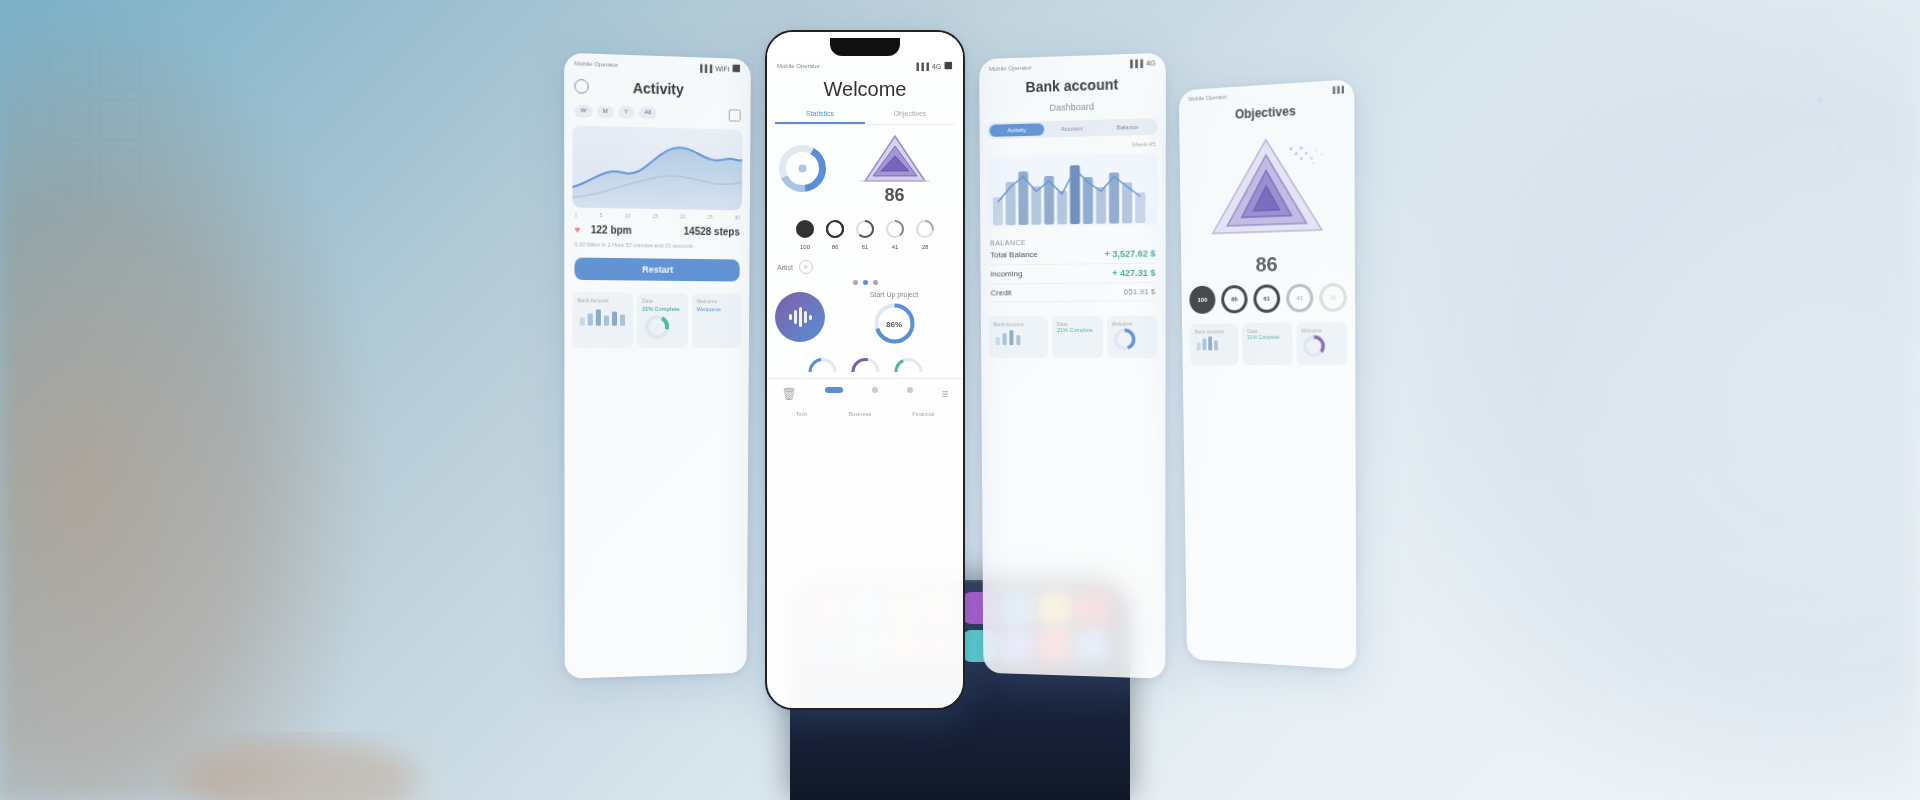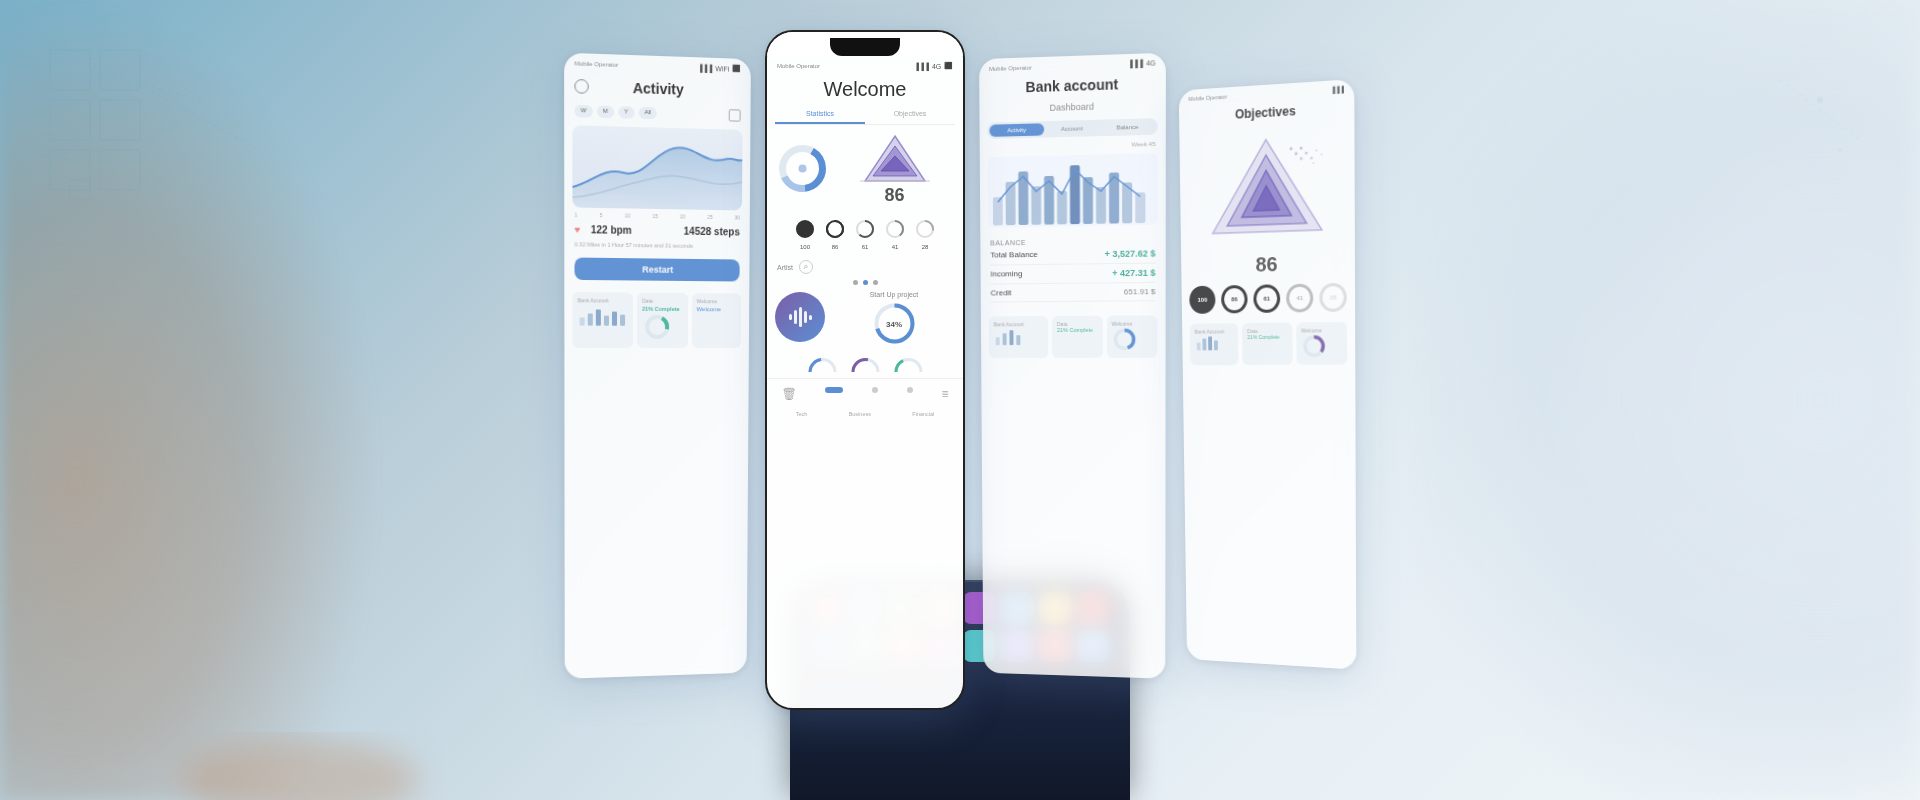--- a/index.html
+++ b/index.html
@@ -650,21 +650,21 @@
           </svg>
         </div>
 
         <div style="flex:1;text-align:center">
           <div style="font-size:7px;color:#888;margin-bottom:3px">Start Up project</div>
           <div style="position:relative;width:45px;height:45px;margin:0 auto">
             <svg width="45" height="45" viewBox="0 0 45 45">
               <circle cx="22.5" cy="22.5" r="18" fill="none" stroke="#e0e8f0" stroke-width="4"></circle>
               <circle cx="22.5" cy="22.5" r="18" fill="none" stroke="#5b8fd4" stroke-width="4" stroke-dasharray="79 113" transform="rotate(-90 22.5 22.5)"></circle>
             </svg>
-            <div style="position:absolute;top:50%;left:50%;transform:translate(-50%,-50%);font-size:8px;font-weight:bold;color:#555">34%</div>
+            <div style="position:absolute;top:50%;left:50%;transform:translate(-50%,-50%);font-size:8px;font-weight:bold;color:#555">86%</div>
           </div>
         </div>
       </div>
 
       <div style="display:flex;justify-content:center;gap:8px;padding:4px 8px">
         <svg width="35" height="20" viewBox="0 0 35 20">
           <path d="M5,18 A12,12 0 0,1 30,18" fill="none" stroke="#e0e8f0" stroke-width="3"></path>
           <path d="M5,18 A12,12 0 0,1 30,18" fill="none" stroke="#5b8fd4" stroke-width="3" stroke-dasharray="18 28"></path>
         </svg>
         <svg width="35" height="20" viewBox="0 0 35 20">

